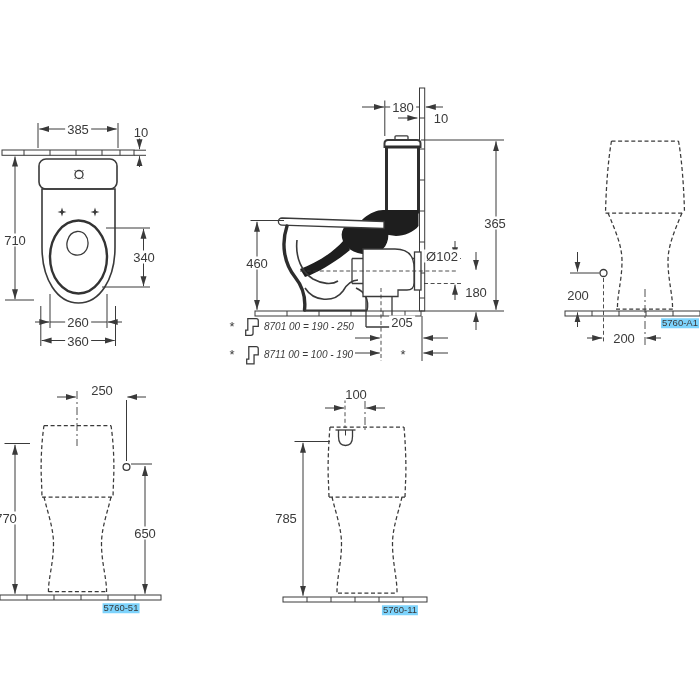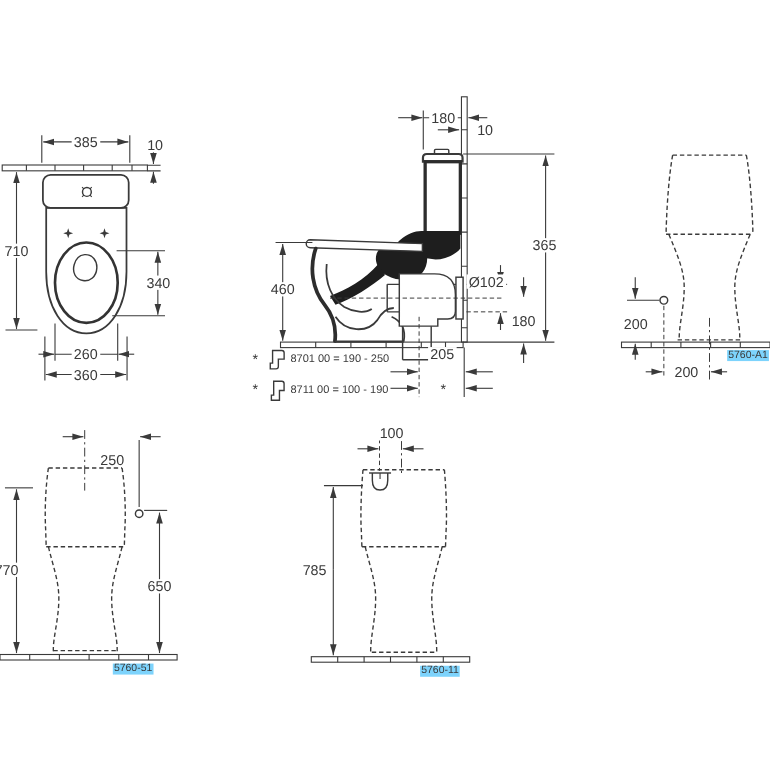--- a/index.html
+++ b/index.html
@@ -2,21 +2,21 @@
 <html><head>
 <meta charset="utf-8">
 <style>
   html,body{margin:0;padding:0;background:#fff;}
   #canvas{position:relative;width:700px;height:700px;background:#ffffff;overflow:hidden;
           font-family:"Liberation Sans","DejaVu Sans",sans-serif;color:#333;}
   svg{position:absolute;left:0;top:0;}
   .dim{position:absolute;transform:translate(-50%,-50%);background:#fff;padding:0 2px;
        font-size:13px;line-height:1;color:#3a3a3a;white-space:nowrap;}
   .code{position:absolute;transform:translate(-50%,-50%);font-size:9.5px;line-height:1;color:#3a3a3a;white-space:nowrap;background:#7dd3fc;padding:0 1px;}
-  .note{position:absolute;transform:translate(0,-50%);font-size:10px;line-height:1;color:#3a3a3a;white-space:nowrap;}
+  .note{position:absolute;transform:translate(0,-50%);font-size:10px;line-height:1;color:#3a3a3a;white-space:nowrap;font-style:italic;}
   .star{position:absolute;transform:translate(-50%,-50%);font-size:13px;line-height:1;color:#3a3a3a;}
   .ico{position:absolute;}
   
   .ln   {fill:none;stroke:#3a3a3a;stroke-width:1;}
   .ln13 {fill:none;stroke:#3a3a3a;stroke-width:1.3;}
   .ln16 {fill:none;stroke:#3a3a3a;stroke-width:1.6;}
   .ln2  {fill:none;stroke:#3a3a3a;stroke-width:2;}
   .ln24 {fill:none;stroke:#333;stroke-width:2.4;}
   .ln3  {fill:#fff;stroke:#2d2d2d;stroke-width:3;}
   .ln35 {fill:none;stroke:#2d2d2d;stroke-width:3.4;stroke-linecap:round;}
@@ -234,21 +234,21 @@
       <path class="dimln" d="M385,408 H366.2" marker-end="url(#ar)"></path>
       <path class="dimln" d="M294.5,441.5 H330"></path>
       <path class="dimln" d="M303,518 V442.8" marker-end="url(#ar)"></path>
       <path class="dimln" d="M303,518 V595.7" marker-end="url(#ar)"></path>
     </g>
   </g>
 </svg>
 
 <div class="dim" style="left:78px;top:129px">385</div>
 <div class="dim" style="left:141px;top:132px">10</div>
-<div class="dim" style="left:15px;top:228px">710</div>
+<div class="dim" style="left:15px;top:240px">710</div>
 <div class="dim" style="left:144px;top:257px">340</div>
 <div class="dim" style="left:78px;top:322px">260</div>
 <div class="dim" style="left:78px;top:341px">360</div>
 
 <div class="dim" style="left:403px;top:107px">180</div>
 <div class="dim" style="left:441px;top:118px">10</div>
 <div class="dim" style="left:495px;top:223px">365</div>
 <div class="dim" style="left:257px;top:263px">460</div>
 <div class="dim" style="left:442px;top:256px">Ø102</div>
 <div class="dim" style="left:476px;top:292px">180</div>
@@ -268,21 +268,21 @@
   <svg width="18" height="21" viewBox="0 0 16 20">
         <path d="M4,1.5 h7 a2,2 0 0 1 2,2 v6 h-4 v8.5 h-7 v-4.5 h2 z" fill="none" stroke="#3a3a3a" stroke-width="1.2"></path>
       </svg>
 </div>
 <div class="note" style="left:264px;top:355px">8711 00 = 100 - 190</div>
 
 <div class="dim" style="left:578px;top:295px">200</div>
 <div class="dim" style="left:624px;top:338px">200</div>
 <div class="code" style="left:680px;top:323px">5760-A1</div>
 
-<div class="dim" style="left:102px;top:418px">250</div>
+<div class="dim" style="left:102px;top:390px">250</div>
 <div class="dim" style="left:6px;top:518px">770</div>
 <div class="dim" style="left:145px;top:533px">650</div>
 <div class="code" style="left:121px;top:608px">5760-51</div>
 
 <div class="dim" style="left:356px;top:394px">100</div>
 <div class="dim" style="left:286px;top:518px">785</div>
 <div class="code" style="left:400px;top:610px">5760-11</div>
 
 </div>
 

